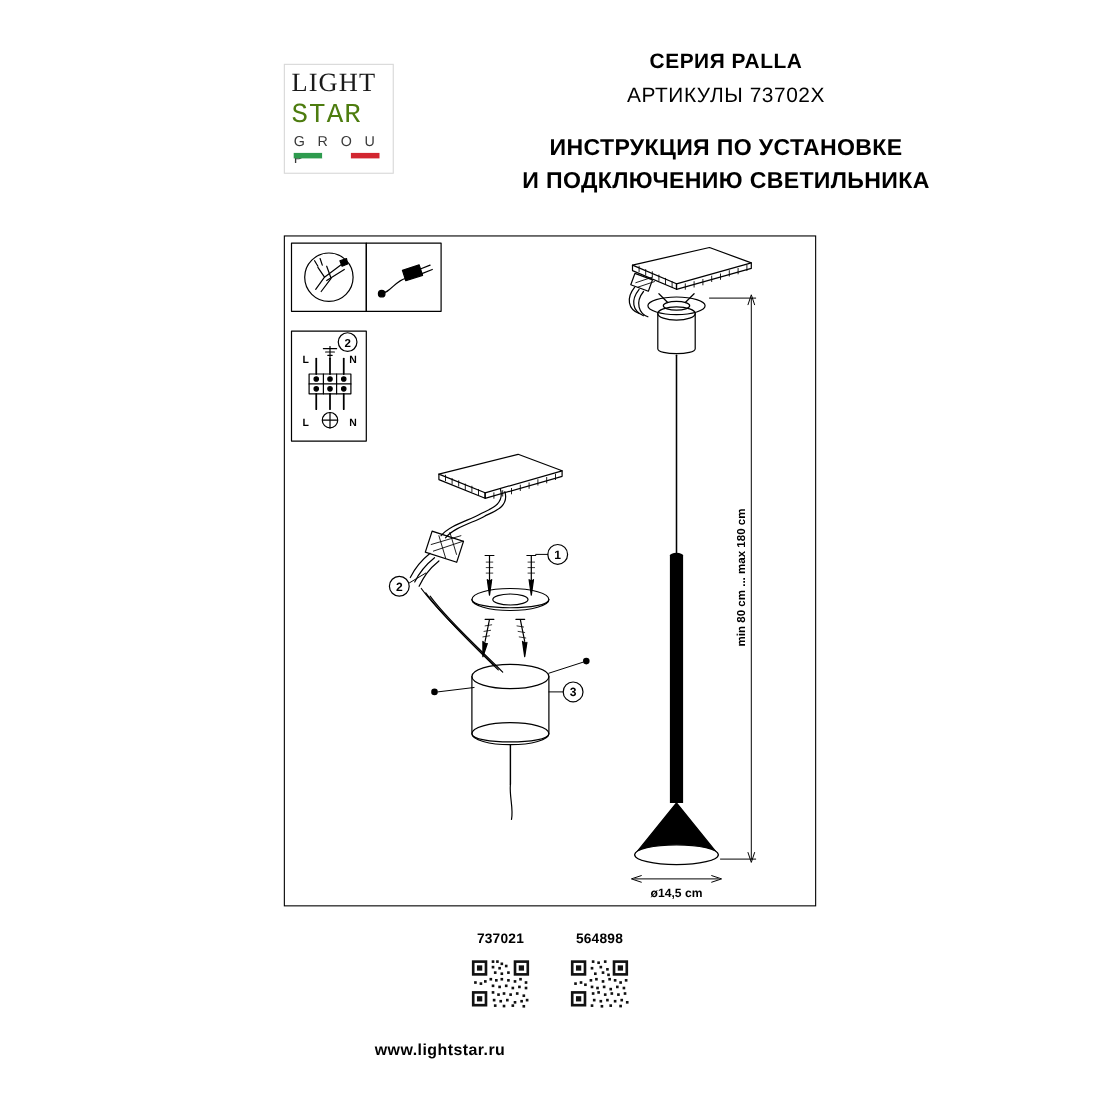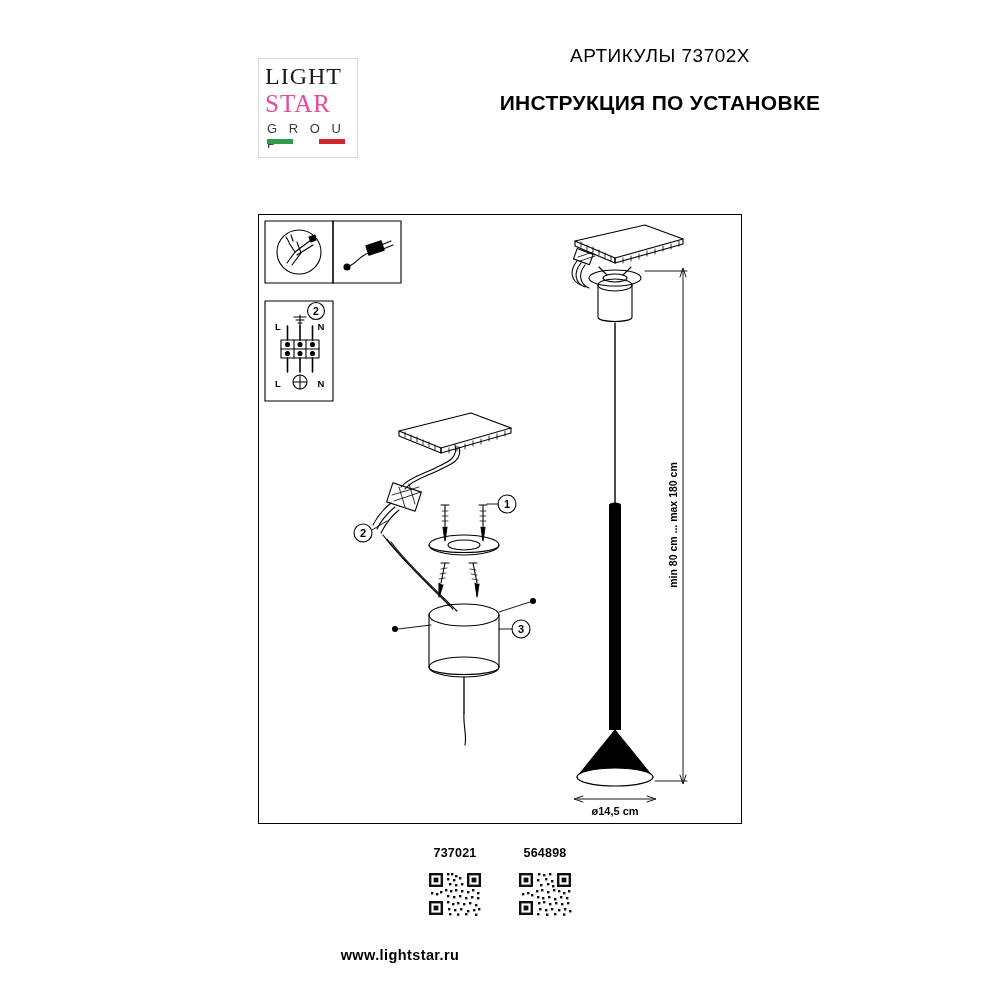--- a/index.html
+++ b/index.html
@@ -41,24 +41,24 @@
     font-family: "Liberation Serif", serif;
     font-size: 24px;
     letter-spacing: 1px;
     color: #1a1a1a;
     font-weight: 400;
   }
   .logo-star {
     position: absolute;
     left: 6px;
     top: 31px;
-    font-family: Liberation Serif, serif;
+    font-family: Liberation Mono, monospace;
     font-size: 25px;
     letter-spacing: 1px;
-    color: #ec4899;
+    color: #4d7c0f;
     font-weight: 400;
   }
   .logo-group {
     position: absolute;
     left: 8px;
     top: 62px;
     font-family: "Liberation Sans", sans-serif;
     font-size: 13px;
     letter-spacing: 4px;
     color: #3a3a3a;
@@ -171,22 +171,24 @@
     <div class="logo-star">STAR</div>
     <div class="logo-group">G R O U P</div>
     <div class="logo-flag">
       <i class="flag-g"></i>
         <i class="flag-w"></i>
         <i class="flag-r"></i>
     </div>
   </div>
 
   <div class="head-texts">
+    <div class="head-line1">СЕРИЯ PALLA</div>
     <div class="head-line2">АРТИКУЛЫ 73702X</div>
     <div class="head-title">ИНСТРУКЦИЯ ПО УСТАНОВКЕ</div>
+    <div class="head-title" style="margin-top:2px">И ПОДКЛЮЧЕНИЮ СВЕТИЛЬНИКА</div>
   </div>
 </div>
 
 <div class="frame">
   <svg class="svg-main" width="484" height="610" viewBox="0 0 484 610">
 
     <g fill="none" stroke="#000" stroke-width="1.1" stroke-linecap="round" stroke-linejoin="round">
 
       <rect x="6" y="6" width="68" height="62" stroke="#000"></rect>
       <rect x="74" y="6" width="68" height="62" stroke="#000"></rect>

